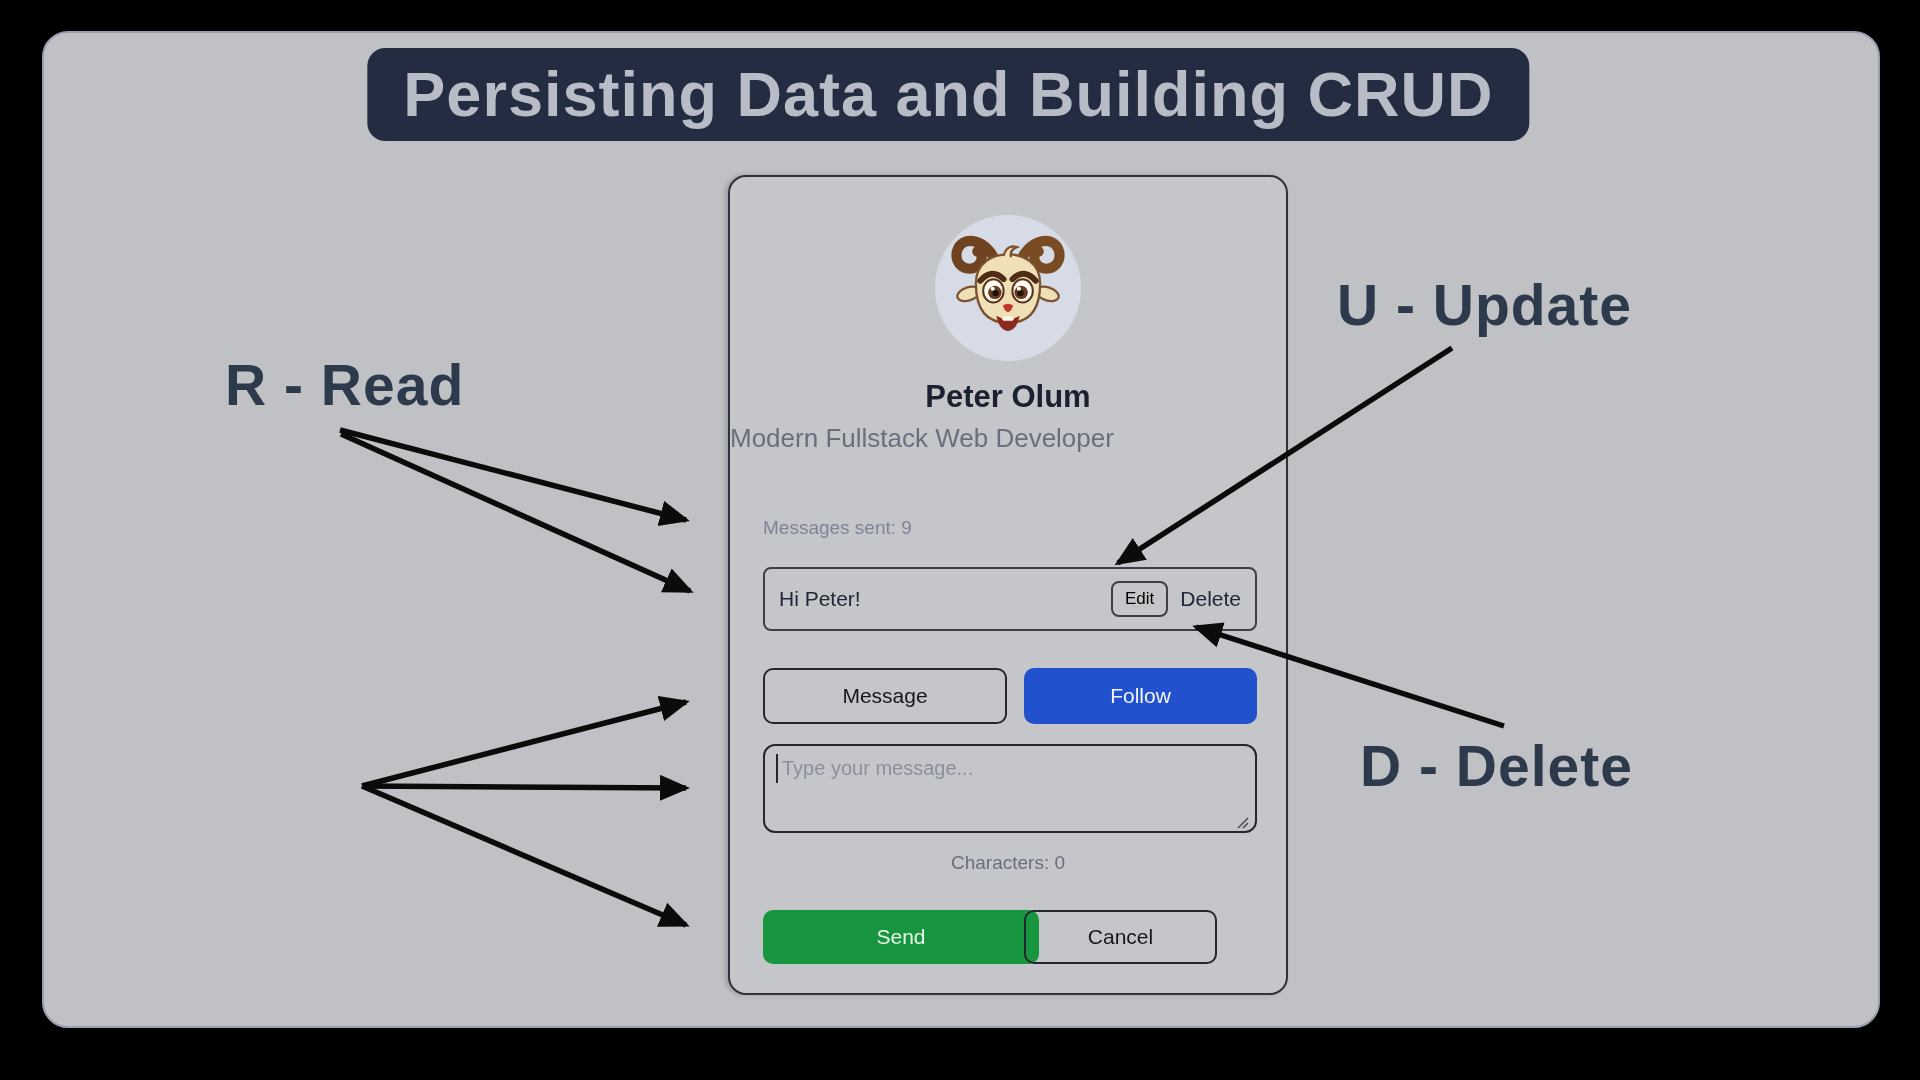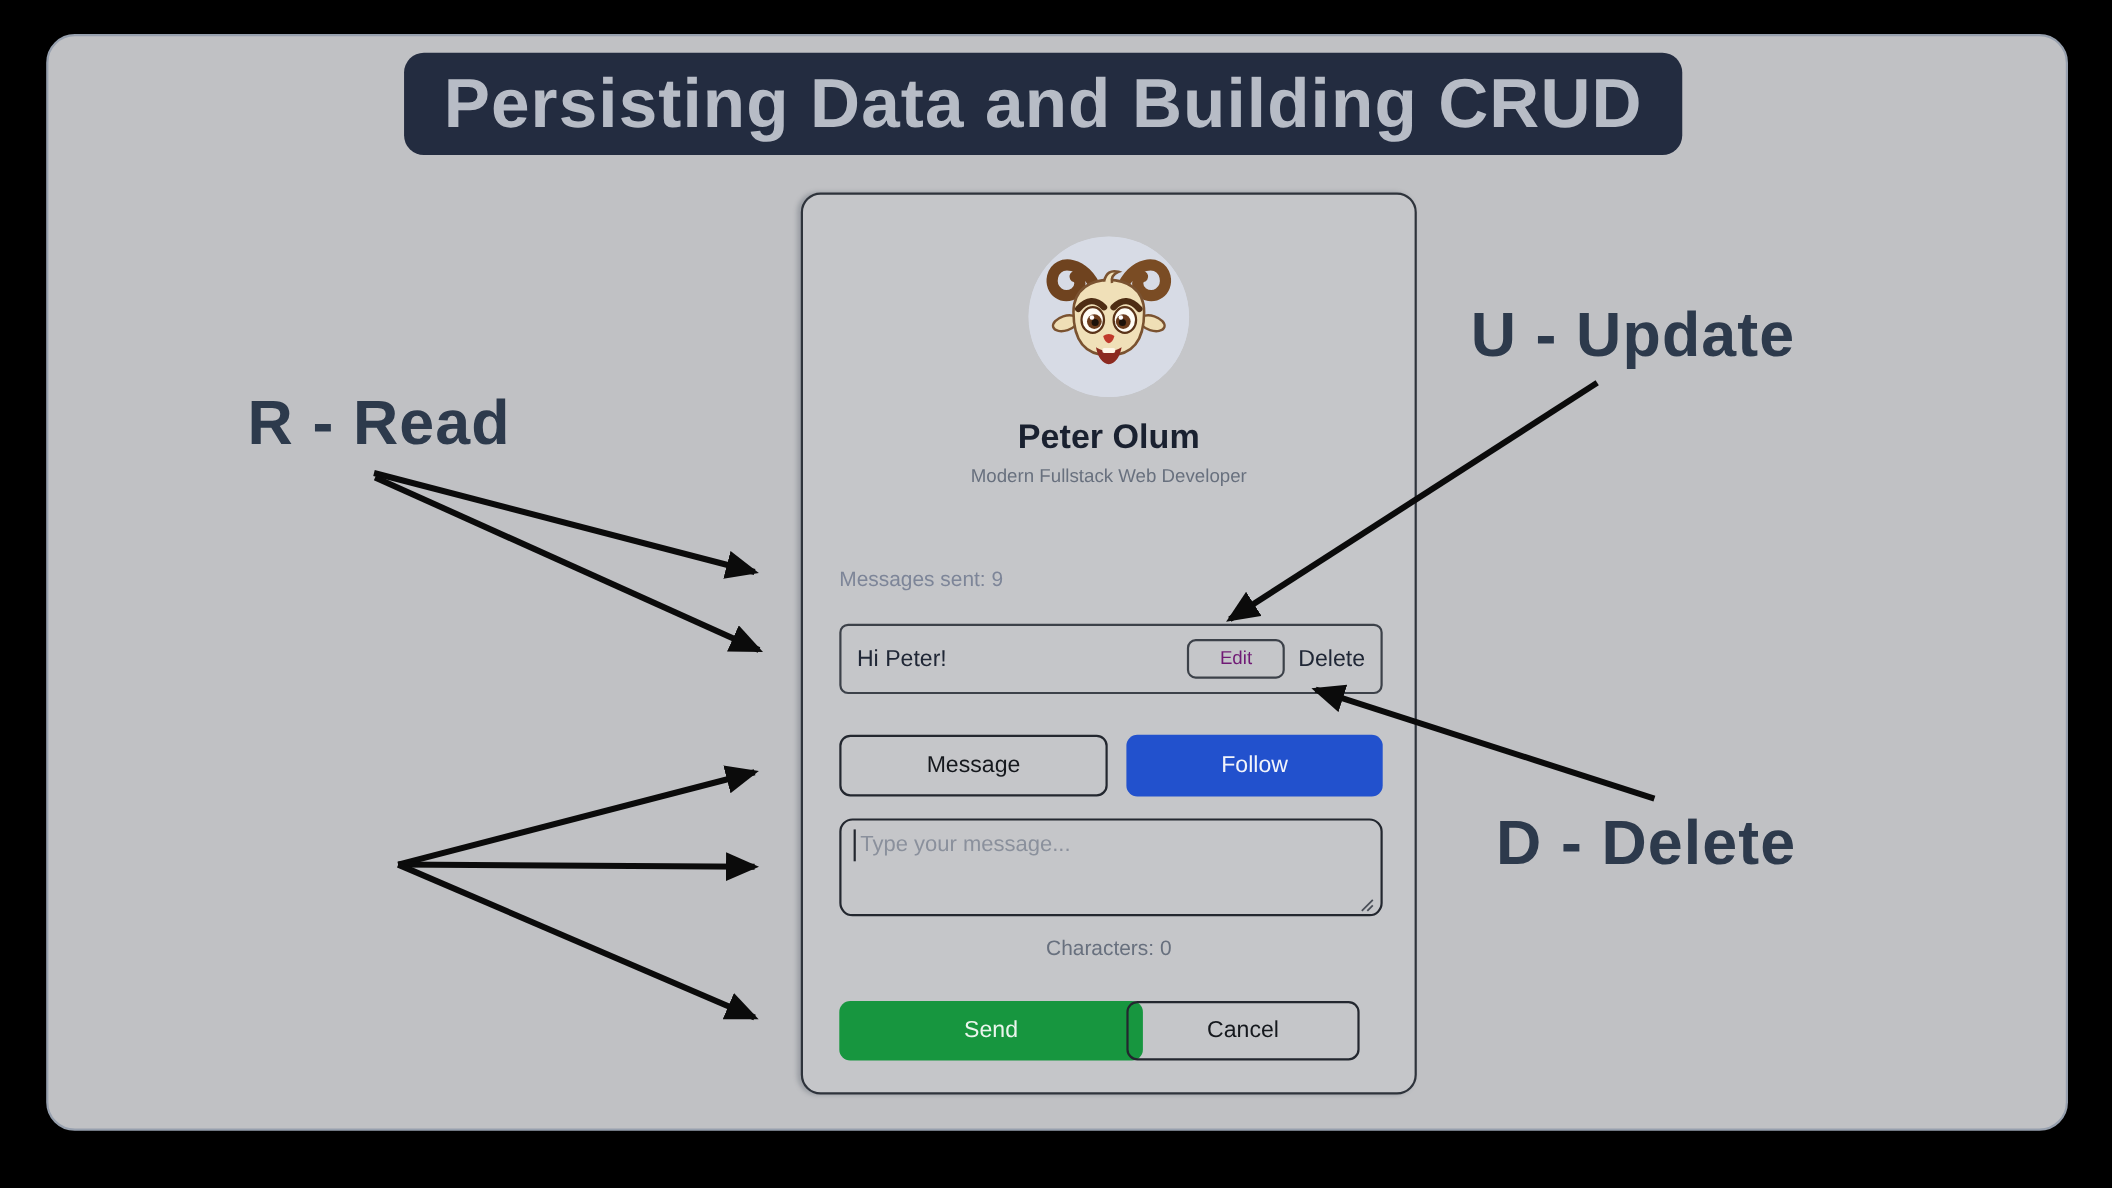--- a/index.html
+++ b/index.html
@@ -39,36 +39,36 @@
     margin-left: 48px;
   }
   .avatar {
     position: absolute; left: 50%; top: 38px; transform: translateX(-50%);
     width: 146px; height: 146px; border-radius: 50%; background: #d7dbe5; overflow: hidden;
   }
   .avatar svg { width: 100%; height: 100%; display: block; }
 
   .name { position: absolute; top: 202px; width: 100%; text-align: center;
           font-size: 31px; font-weight: 700; color: #1a2130; }
-  .role { position: absolute; top: 246px; width: 100%; text-align: center;
-          font-size: 17px; color: #68707e; }
+  .role { position: absolute; top: 246px; width: 100%; text-align: left;
+          font-size: 26px; color: #68707e; }
   .tagline { position: absolute; top: 300px; width: 100%; text-align: center;
           font-size: 21px; color: #5c6472; }
   .messages-sent { position: absolute; left: 33px; top: 340px;
           font-size: 19px; color: #7d8598; }
 
   .message-row {
     position: absolute; left: 33px; top: 390px; width: 494px; height: 64px;
     border: 2px solid #3c4149; border-radius: 8px;
     display: flex; align-items: center; padding: 0 14px; gap: 12px;
   }
   .message-text { flex: 1; font-size: 21px; color: #20263.5.. ; color:#202736; }
   .edit-btn {
     border: 2px solid #3c4149; border-radius: 8px; background: transparent;
-    font-size: 17px; color: #701a75; padding: 6px 28px; cursor: pointer;
+    font-size: 17px; color: #000000; padding: 6px 12px; cursor: pointer;
     font-family: "Liberation Sans", sans-serif;
   }
   .delete-link { font-size: 21px; color: #202736; cursor: pointer; }
 
   .btn {
     position: absolute; height: 56px; border-radius: 10px; font-size: 21px;
     display: flex; align-items: center; justify-content: center; cursor: pointer;
     font-family: "Liberation Sans", sans-serif; border: none;
   }
   .message-btn { left: 33px; top: 491px; width: 244px;
@@ -84,21 +84,21 @@
   }
   .composer::placeholder { color: #8a909c; opacity: 1; }
   .caret { position: absolute; left: 46px; top: 577px; width: 2px; height: 29px; background: #23272f; }
   .resize-handle { position: absolute; left: 505px; top: 638px; width: 14px; height: 14px; }
 
   .char-count { position: absolute; top: 675px; width: 100%; text-align: center;
           font-size: 19px; color: #68707e; }
 
   .send-btn   { left: 33px; top: 733px; width: 276px; height: 54px;
     background: #17963f; color: #eaf5ed; }
-  .cancel-btn { left: 294px; top: 733px; width: 212px; height: 54px;
+  .cancel-btn { left: 294px; top: 733px; width: 193px; height: 54px;
     background: transparent; border: 2.5px solid #23272f; color: #15181d; }
 </style>
 </head>
 <body>
 
 <div class="stage">
 
   <div class="panel"></div>
 
   <div class="title-banner">Persisting Data and Building CRUD</div>

